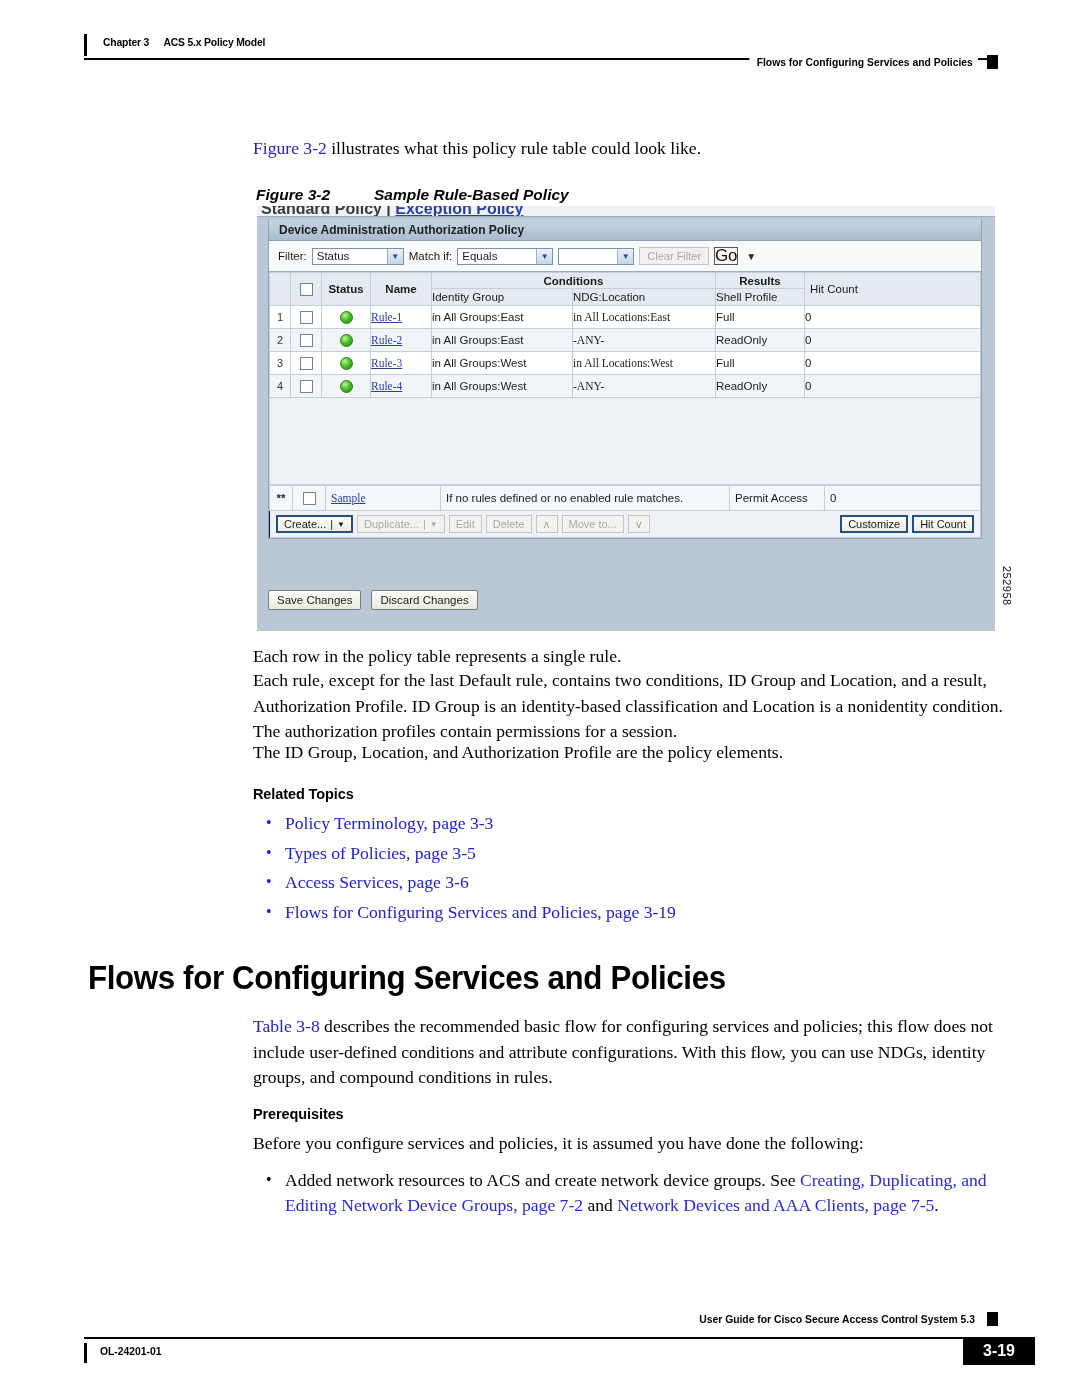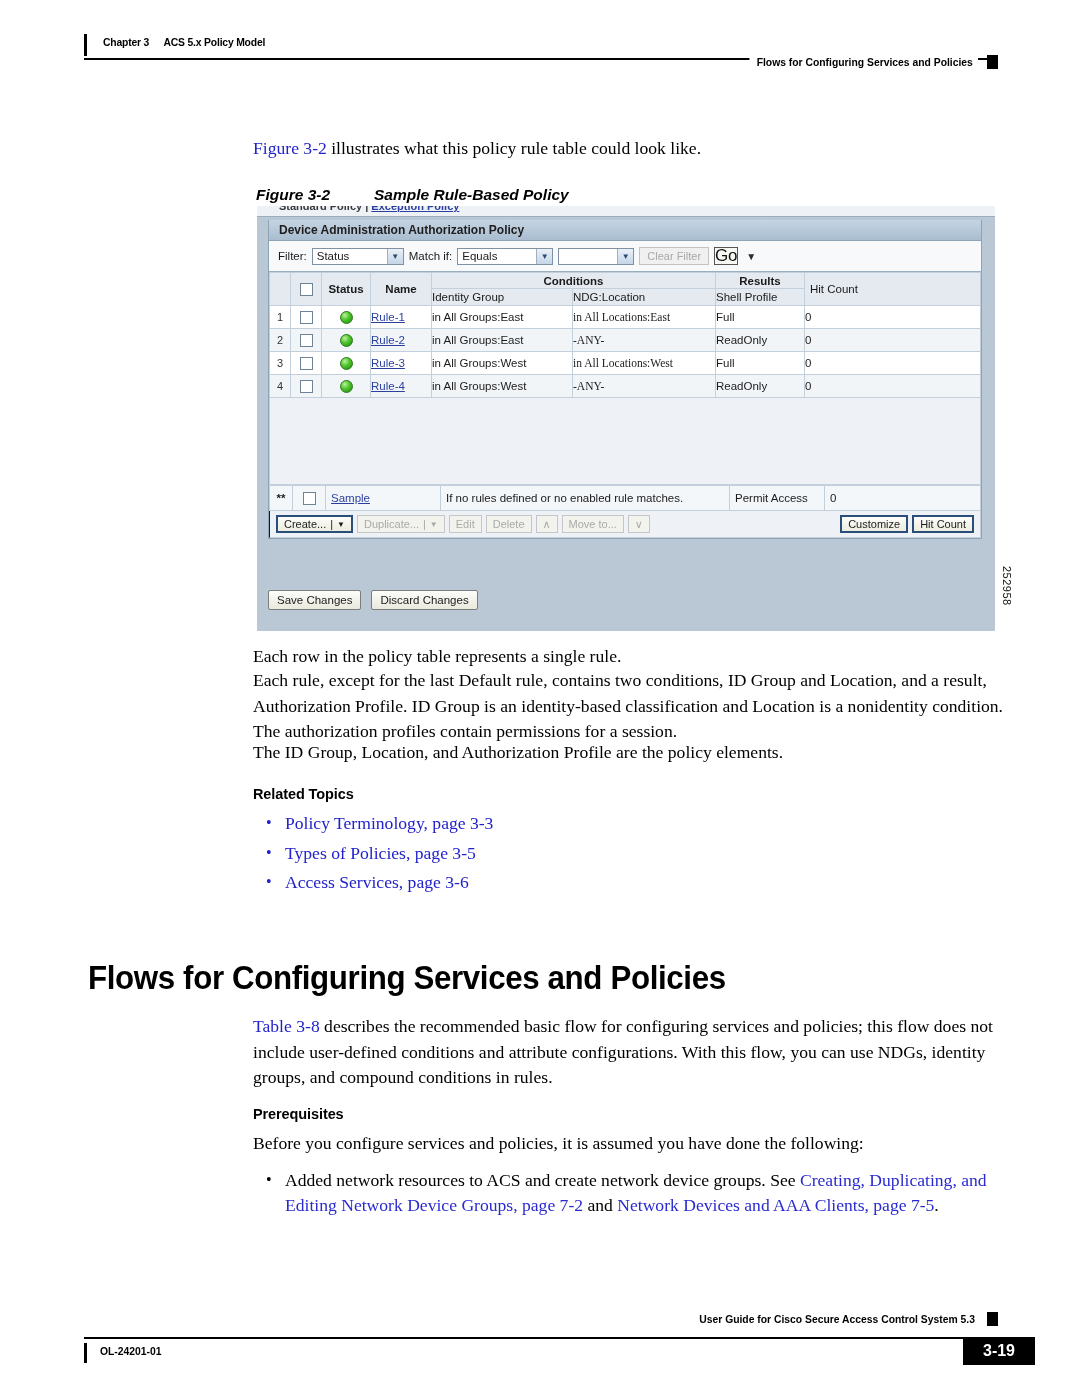--- a/index.html
+++ b/index.html
@@ -118,24 +118,24 @@
   
   .shot-tabstrip {
     position: absolute;
     left: 0; top: 0;
     width: 738px; height: 10px;
     background: #eef2f7;
     overflow: hidden;
   }
   .shot-tabstrip .clip-text {
     position: absolute;
-    left: 22px; top: -6px;
-    font-family: "Liberation Sans", sans-serif;
-    font-weight: bold;
-    font-size: 11px;
+    left: 4px; top: -6px;
+    font-family: "Liberation Sans", sans-serif;
+    font-weight: bold;
+    font-size: 16px;
     color: #3a3a3a;
     white-space: nowrap;
   }
   .shot-tabstrip .clip-text .lnk {
     color: #2b3f9e;
     text-decoration: underline;
   }
   .shot-tabstrip-line {
     position: absolute;
     left: 0; top: 10px;
@@ -281,20 +281,21 @@
     display: inline-block;
     width: 11px; height: 11px;
     border-radius: 50%;
     background: radial-gradient(circle at 35% 30%, #b8f49a 0%, #4cc22a 45%, #1f8a10 100%);
     border: 1px solid #2f7a1e;
     vertical-align: middle;
   }
   .rlink {
     color: #2b3f9e;
     text-decoration: underline;
+    font-family: Liberation Serif, serif;
   }
 
   
   .filler {
     height: 86px;
     background: #eef2f6;
     border-left: 1px solid #c3d0db;
     border-right: 1px solid #c3d0db;
     border-bottom: 1px solid #c3d0db;
   }
@@ -648,20 +649,21 @@
 <div class="body-col" style="top:740px">
   <p class="para">The ID Group, Location, and Authorization Profile are the policy elements.</p>
 </div>
 
 <div class="body-col" style="top:786px">
   <div class="h3">Related Topics</div>
   <ul class="bullets" style="margin-top:9px">
     <li class="blue"><span>Policy Terminology, page 3-3</span></li>
     <li class="blue"><span>Types of Policies, page 3-5</span></li>
     <li class="blue"><span>Access Services, page 3-6</span></li>
+    <li class="blue"><span>Flows for Configuring Services and Policies, page 3-19</span></li>
   </ul>
 </div>
 
 <div class="h1">Flows for Configuring Services and Policies</div>
 
 <div class="body-col" style="top:1014px">
   <p class="para"><span class="link">Table 3-8</span><span> describes the recommended basic flow for configuring services and policies; this flow does not include user-defined conditions and attribute configurations. With this flow, you can use NDGs, identity groups, and compound conditions in rules.</span></p>
 </div>
 
 <div class="body-col" style="top:1106px">

